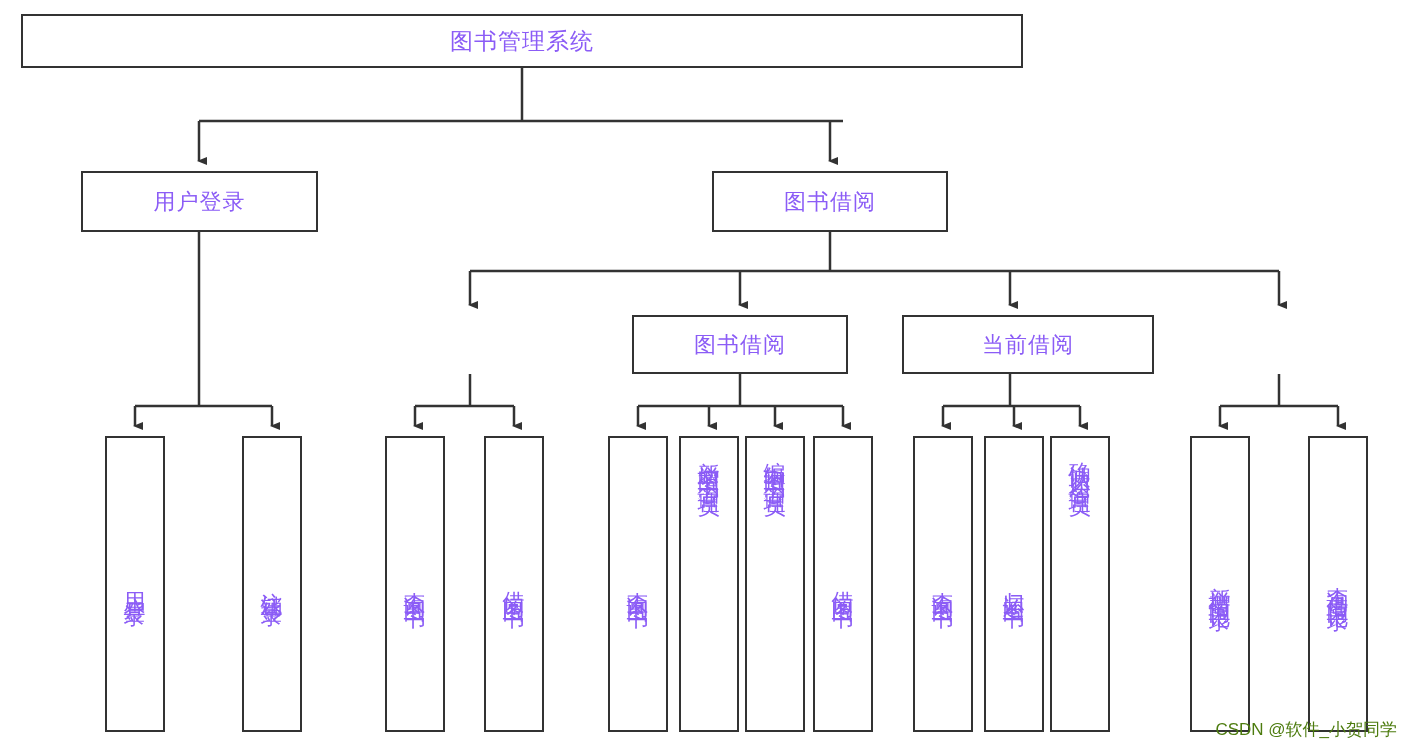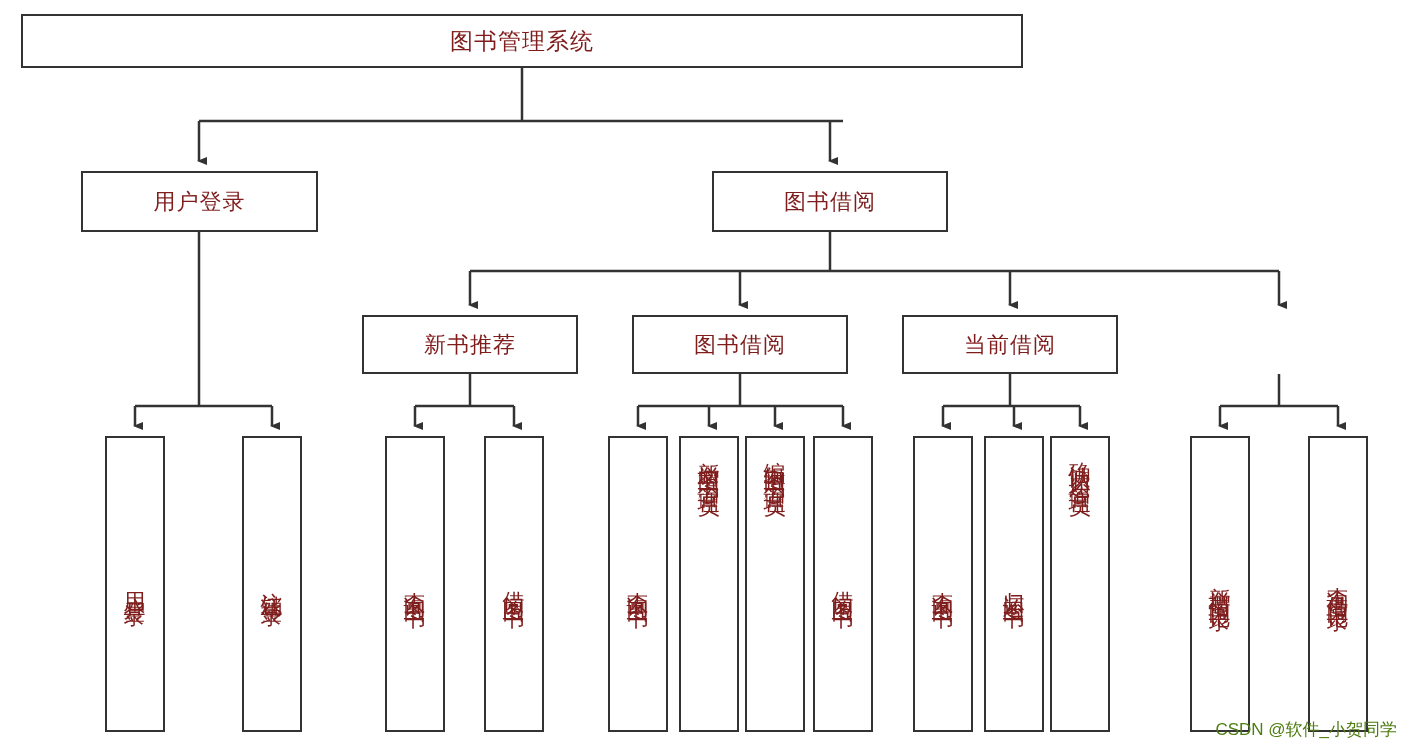--- a/index.html
+++ b/index.html
@@ -24,21 +24,21 @@
     align-items:center;
     justify-content:center;
     color:#1a1a1a;
     z-index:2;
   }
   .node-label{
     font-size:21px;
     line-height:1.15;
     letter-spacing:1px;
     white-space:nowrap;
-    color:#7f1d1d;
+    color:#8b5cf6;
   }
 
   
   .h-node .node-label{font-size:22px;}
   .root .node-label{font-size:23px;}
 
   
   .leaf{
     align-items:flex-start;
     justify-content:center;
@@ -126,27 +126,24 @@
     <span class="node-label">图书管理系统</span>
   </div>
 
   <div class="node h-node" style="left: 81px; top: 171px; width: 237px; height: 61px;">
     <span class="node-label">用户登录</span>
   </div>
   <div class="node h-node" style="left: 712px; top: 171px; width: 236px; height: 61px;">
     <span class="node-label">图书借阅</span>
   </div>
 
-  <div class="node h-node" style="left: 362px; top: 315px; width: 216px; height: 59px;">
-    <span class="node-label">新书推荐</span>
-  </div>
   <div class="node h-node" style="left: 632px; top: 315px; width: 216px; height: 59px;">
     <span class="node-label">图书借阅</span>
   </div>
-  <div class="node h-node" style="left: 902px; top: 315px; width: 216px; height: 59px;">
+  <div class="node h-node" style="left: 902px; top: 315px; width: 252px; height: 59px;">
     <span class="node-label">当前借阅</span>
   </div>
 
   <div class="node leaf center" style="left: 105px; top: 436px; width: 60px; height: 296px;">
     <span class="node-label">用户登录</span>
   </div>
   <div class="node leaf center" style="left: 242px; top: 436px; width: 60px; height: 296px;">
     <span class="node-label">注销登录</span>
   </div>
   <div class="node leaf center" style="left: 385px; top: 436px; width: 60px; height: 296px;">

